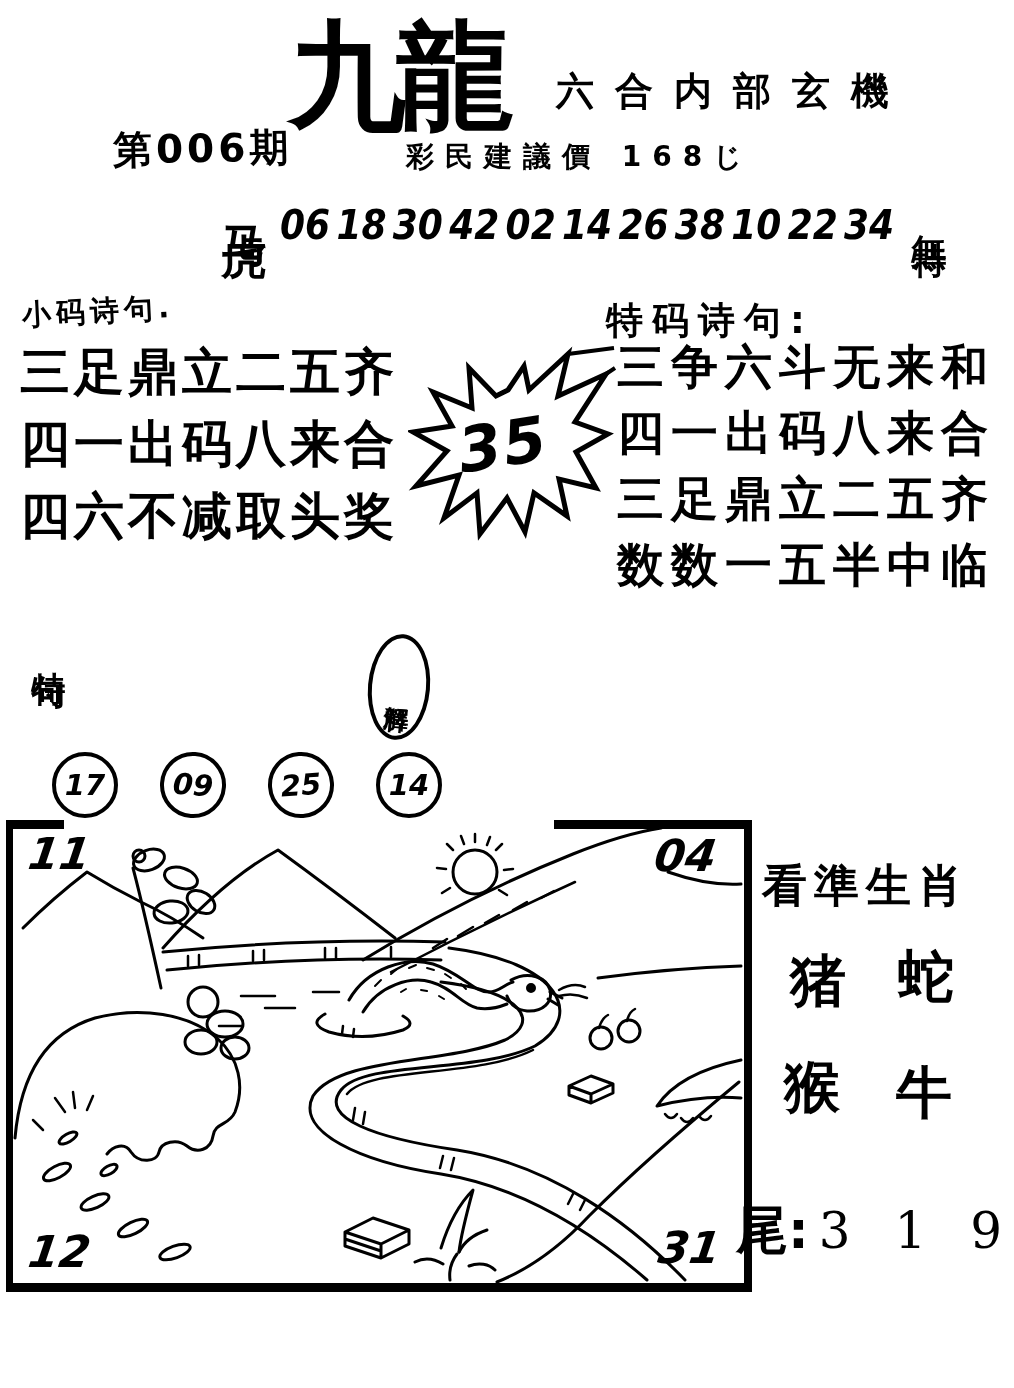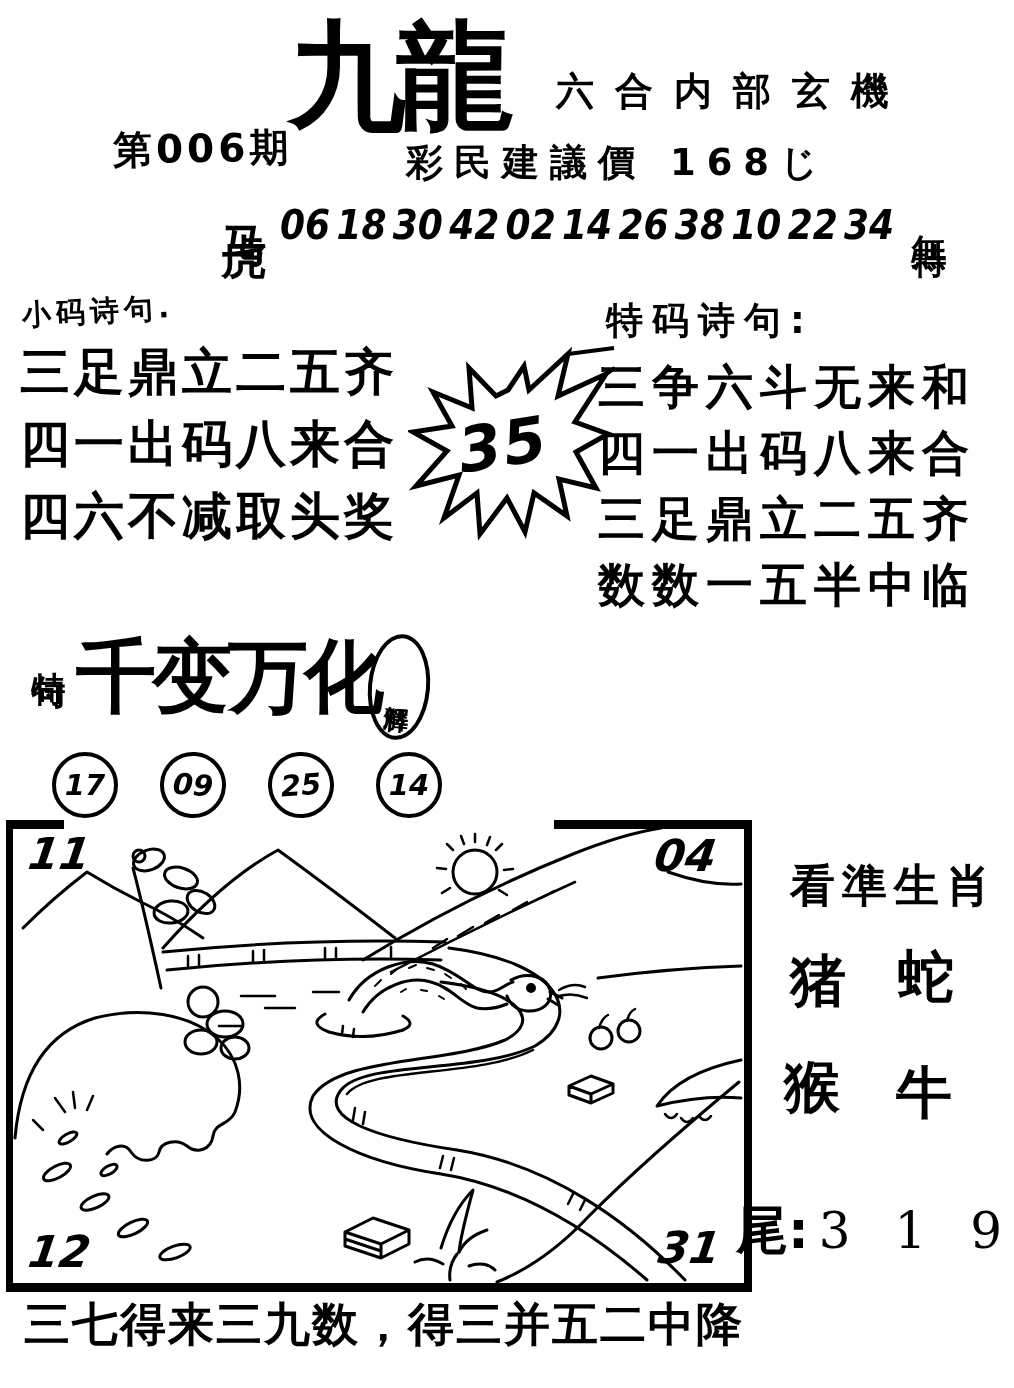--- a/index.html
+++ b/index.html
@@ -8,31 +8,31 @@
     font-family:"DejaVu Sans",sans-serif;color:#000;overflow:hidden;
     margin:0 auto;
   }
   .abs{position:absolute;}
   .v{writing-mode:vertical-rl;text-orientation:upright;}
 
   
   .title{left:288px;top:6px;font-size:118px;font-weight:bold;letter-spacing:-10px;line-height:1.2;}
   .subtitle{left:556px;top:66px;font-size:38px;font-weight:bold;letter-spacing:21px;white-space:nowrap;}
   .issue{left:113px;top:122px;font-size:39px;font-weight:600;letter-spacing:4px;transform:rotate(-1deg);}
-  .price{left:406px;top:138px;font-size:37px;font-weight:600;letter-spacing:11px;white-space:nowrap;}
+  .price{left:406px;top:138px;font-size:28px;font-weight:600;letter-spacing:11px;white-space:nowrap;}
   .zpair{left:214px;top:190px;font-size:46px;font-weight:bold;letter-spacing:6px;}
   .numrow{left:280px;top:202px;display:flex;gap:7px;font-size:40px;font-style:italic;font-weight:600;
           transform:scaleX(.9);transform-origin:left top;white-space:nowrap;}
   .nospec{left:905px;top:206px;font-size:35px;font-weight:bold;letter-spacing:8px;}
 
   
   .sp-head{left:22px;top:292px;font-size:29px;font-weight:600;letter-spacing:5px;transform:rotate(-3deg);}
   .tp-head{left:606px;top:296px;font-size:37px;font-weight:700;letter-spacing:9px;}
   .poemL{left:20px;top:336px;font-size:50px;font-weight:bold;line-height:72px;letter-spacing:4px;white-space:nowrap;}
-  .poemR{left:598px;top:334px;font-size:47px;font-weight:bold;line-height:66px;letter-spacing:7px;white-space:nowrap;margin-top:20px;}
+  .poemR{left:617px;top:334px;font-size:47px;font-weight:bold;line-height:66px;letter-spacing:7px;white-space:nowrap;}
 
   
   .burst{left:408px;top:346px;width:208px;height:208px;}
   .burst svg{position:absolute;left:0;top:0;}
   .burst .num{position:absolute;left:50px;top:62px;font-size:62px;font-weight:bold;font-style:italic;
               transform:rotate(-9deg);letter-spacing:2px;}
 
   
   .slabel{left:26px;top:644px;font-size:34px;font-weight:600;letter-spacing:4px;}
   .sphrase{left:76px;top:624px;font-size:80px;font-weight:bold;letter-spacing:-4px;white-space:nowrap;}
@@ -51,21 +51,21 @@
   .frame .topbarL{position:absolute;left:-7px;top:0;width:58px;height:9px;background:#000;}
   .frame .topbarR{position:absolute;right:-8px;top:0;width:198px;height:9px;background:#000;}
   .frame svg{position:absolute;left:0;top:0;width:100%;height:100%;}
   .corner{position:absolute;font-size:44px;font-weight:700;font-style:italic;transform:skewX(-8deg);}
   .c-tl{left:16px;top:8px;}
   .c-tr{right:28px;top:10px;}
   .c-bl{left:16px;bottom:6px;}
   .c-br{right:24px;bottom:10px;}
 
   
-  .zhead{left:762px;top:856px;font-size:45px;font-weight:bold;letter-spacing:7px;white-space:nowrap;margin-left:28px;}
+  .zhead{left:762px;top:856px;font-size:45px;font-weight:bold;letter-spacing:7px;white-space:nowrap;}
   .animal{font-size:56px;font-weight:bold;}
   .a0{left:790px;top:944px;}
   .a1{left:898px;top:940px;}
   .a2{left:784px;top:1050px;}
   .a3{left:896px;top:1056px;}
   .tail{left:736px;top:1196px;display:flex;align-items:baseline;white-space:nowrap;}
   .tail .lab{font-size:52px;font-weight:bold;}
   .tail .digits{font-family:"DejaVu Serif",serif;font-size:50px;letter-spacing:14px;margin-left:10px;}
 
   .bottomline{left:24px;top:1294px;font-size:46px;font-weight:bold;letter-spacing:2px;white-space:nowrap;}
@@ -115,21 +115,20 @@
 
   <div class="abs burst">
     <svg width="208" height="208" viewBox="0 0 208 208">
       <path fill="none" stroke="#000" stroke-width="5" stroke-linejoin="miter" d="M100 44 L116 20 L121 44 L160 8 L150 50 L198 28 L167 76 L200 88 L168 106 L188 142 L151 133 L159 170 L126 147 L117 186 L99 152 L72 188 L69 147 L36 172 L51 129 L8 140 L39 105 L5 86 L44 80 L25 46 L64 62 L61 22 L88 50 Z"></path>
       <path fill="none" stroke="#000" stroke-width="4" d="M160 8 L206 2 M198 28 L207 22"></path>
     </svg>
     <span class="num">35</span>
   </div>
 
   <div class="abs v slabel">特句</div>
-  <div class="abs sphrase">千变万化</div>
   <div class="abs stamp">
     <span class="v">解釋</span>
   </div>
 
   <div class="abs circles">
     <div class="circle">17</div>
     <div class="circle">09</div>
     <div class="circle">25</div>
     <div class="circle">14</div>
   </div>
@@ -233,15 +232,14 @@
   <span class="abs animal a0">猪</span>
   <span class="abs animal a1">蛇</span>
   <span class="abs animal a2">猴</span>
   <span class="abs animal a3">牛</span>
 
   <div class="abs tail">
     <span class="lab">尾:</span>
     <span class="digits">3 1 9</span>
   </div>
 
-  <div class="abs bottomline">三七得来三九数，得三并五二中降</div>
 
 </div>
 
 </body></html>

